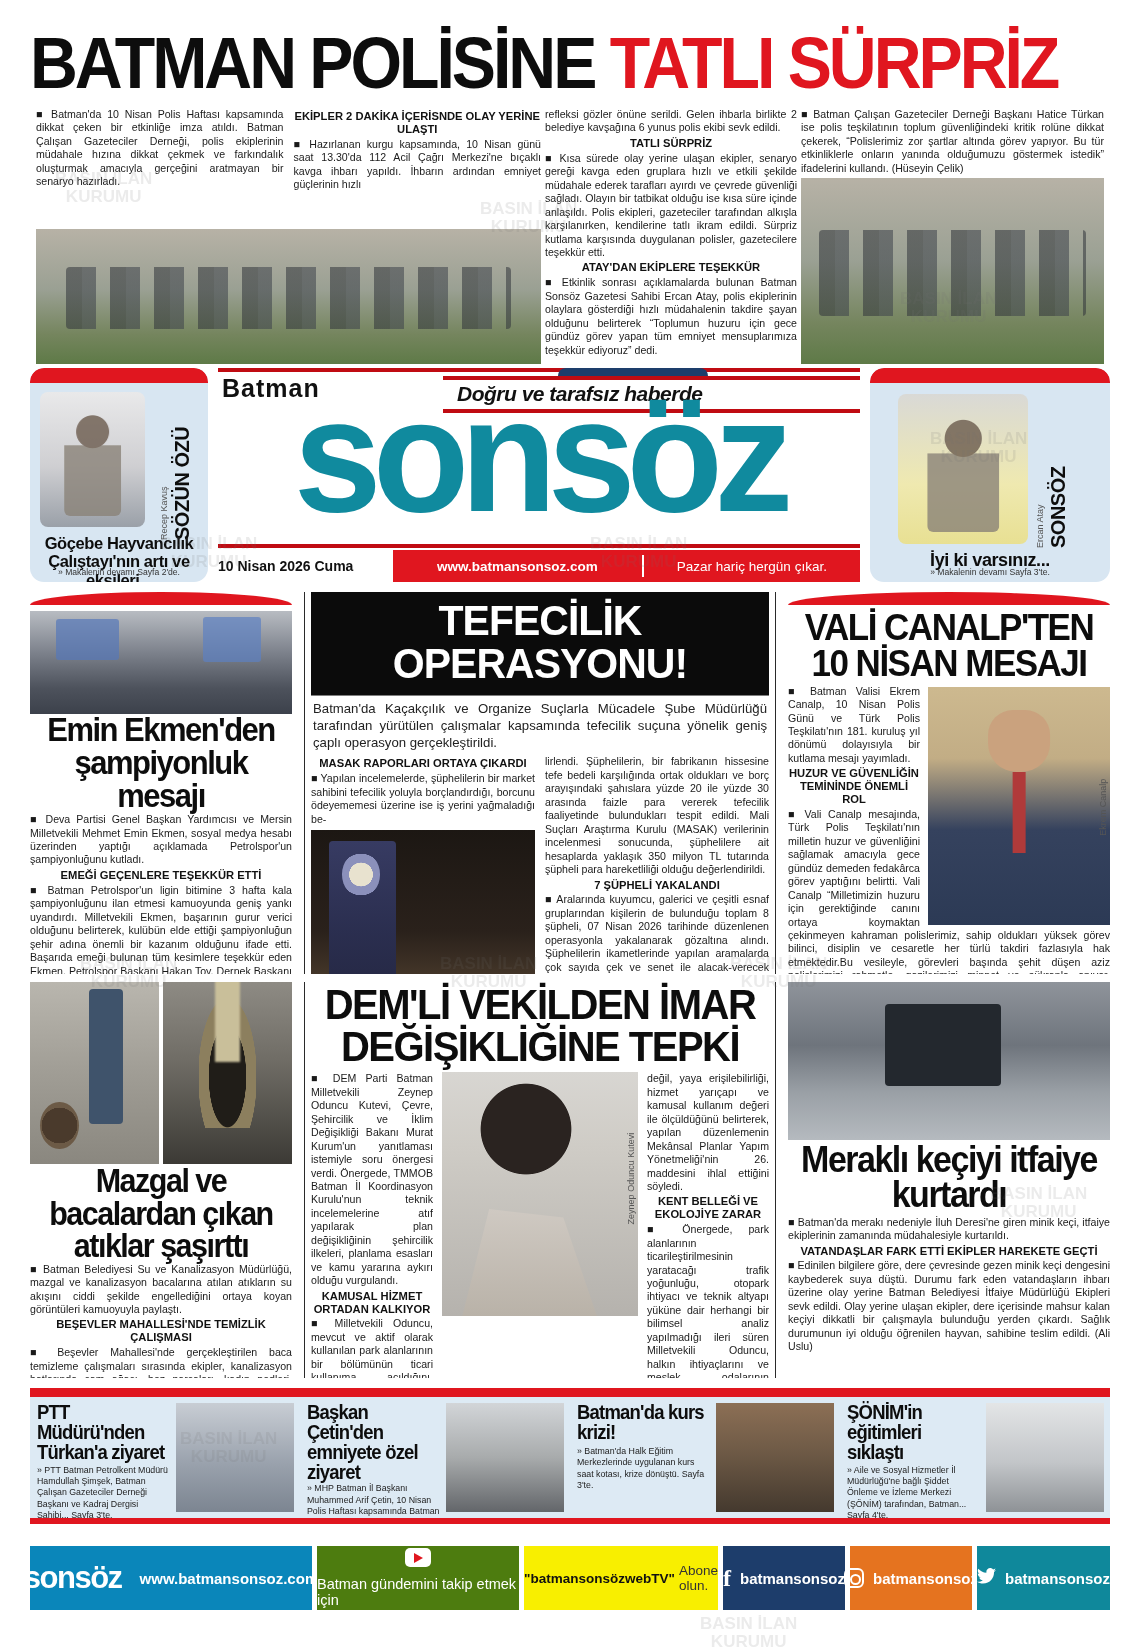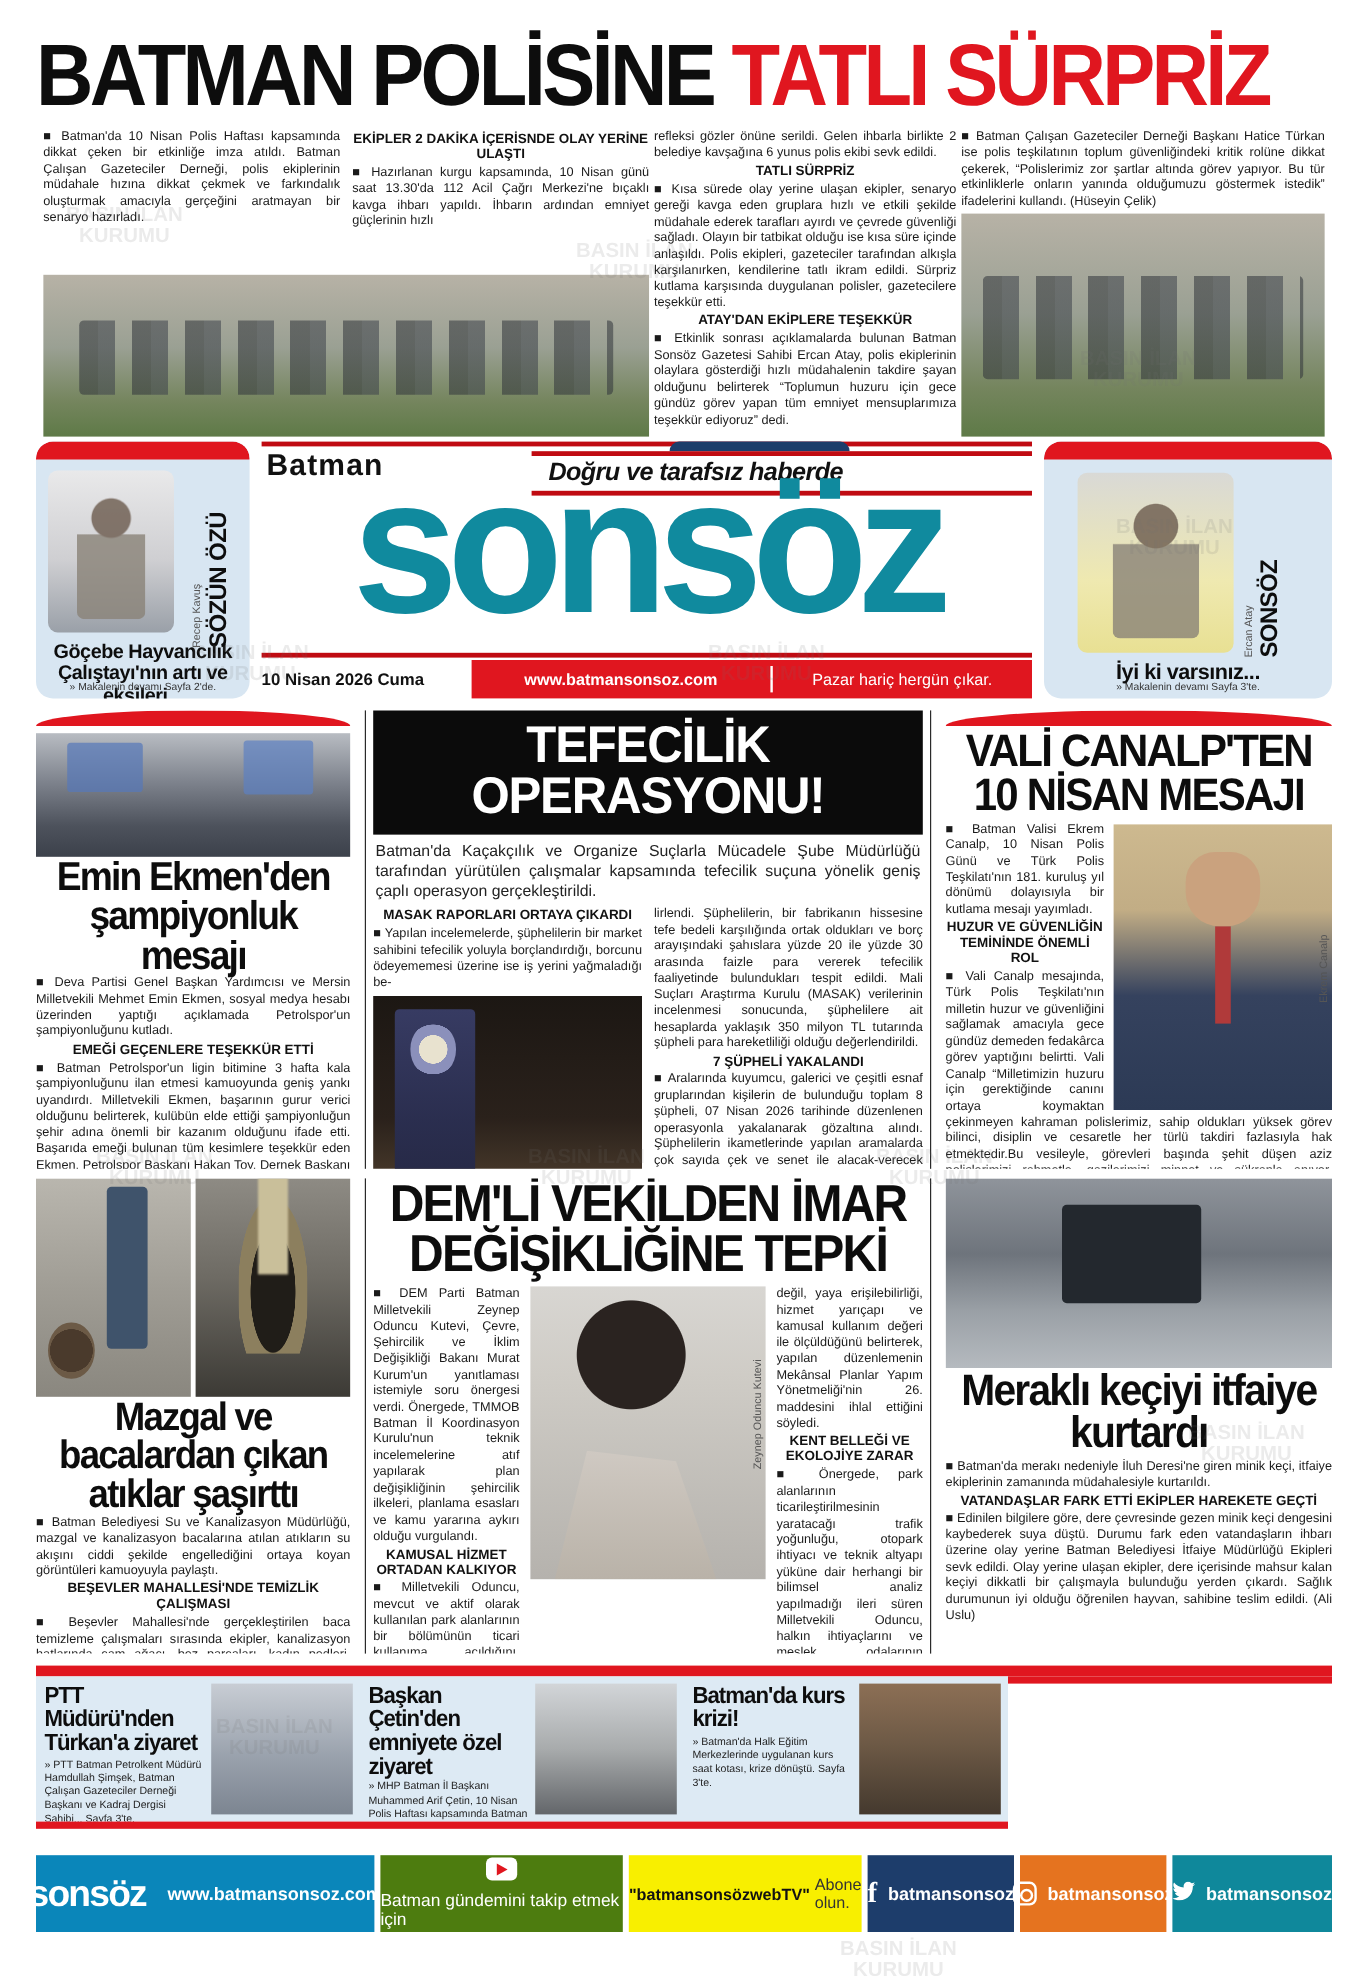--- a/index.html
+++ b/index.html
@@ -366,20 +366,27 @@
         <div class="brief-txt">
           <div class="brief-title">Batman'da kurs krizi!</div>
           <div class="brief-snippet">» Batman'da Halk Eğitim Merkezlerinde uygulanan kurs saat kotası, krize dönüştü. Sayfa 3'te.</div>
         </div>
         <div class="brief-photo photo bp3"></div>
       </div>
       <div class="bar-bot"></div>
     </div>
     <div class="brief">
       <div class="bar-top"></div>
+      <div class="brief-body">
+        <div class="brief-txt">
+          <div class="brief-title">ŞÖNİM'in eğitimleri sıklaştı</div>
+          <div class="brief-snippet">» Aile ve Sosyal Hizmetler İl Müdürlüğü'ne bağlı Şiddet Önleme ve İzleme Merkezi (ŞÖNİM) tarafından, Batman... Sayfa 4'te.</div>
+        </div>
+        <div class="brief-photo photo bp4"></div>
+      </div>
       <div class="bar-bot"></div>
     </div>
   </div>
 
   <div id="footer">
     <div id="f-site" class="fblock">
       <span class="flogo">sonsöz</span>
       <span class="fdiv"></span>
       <span>www.batmansonsoz.com</span>
     </div>

